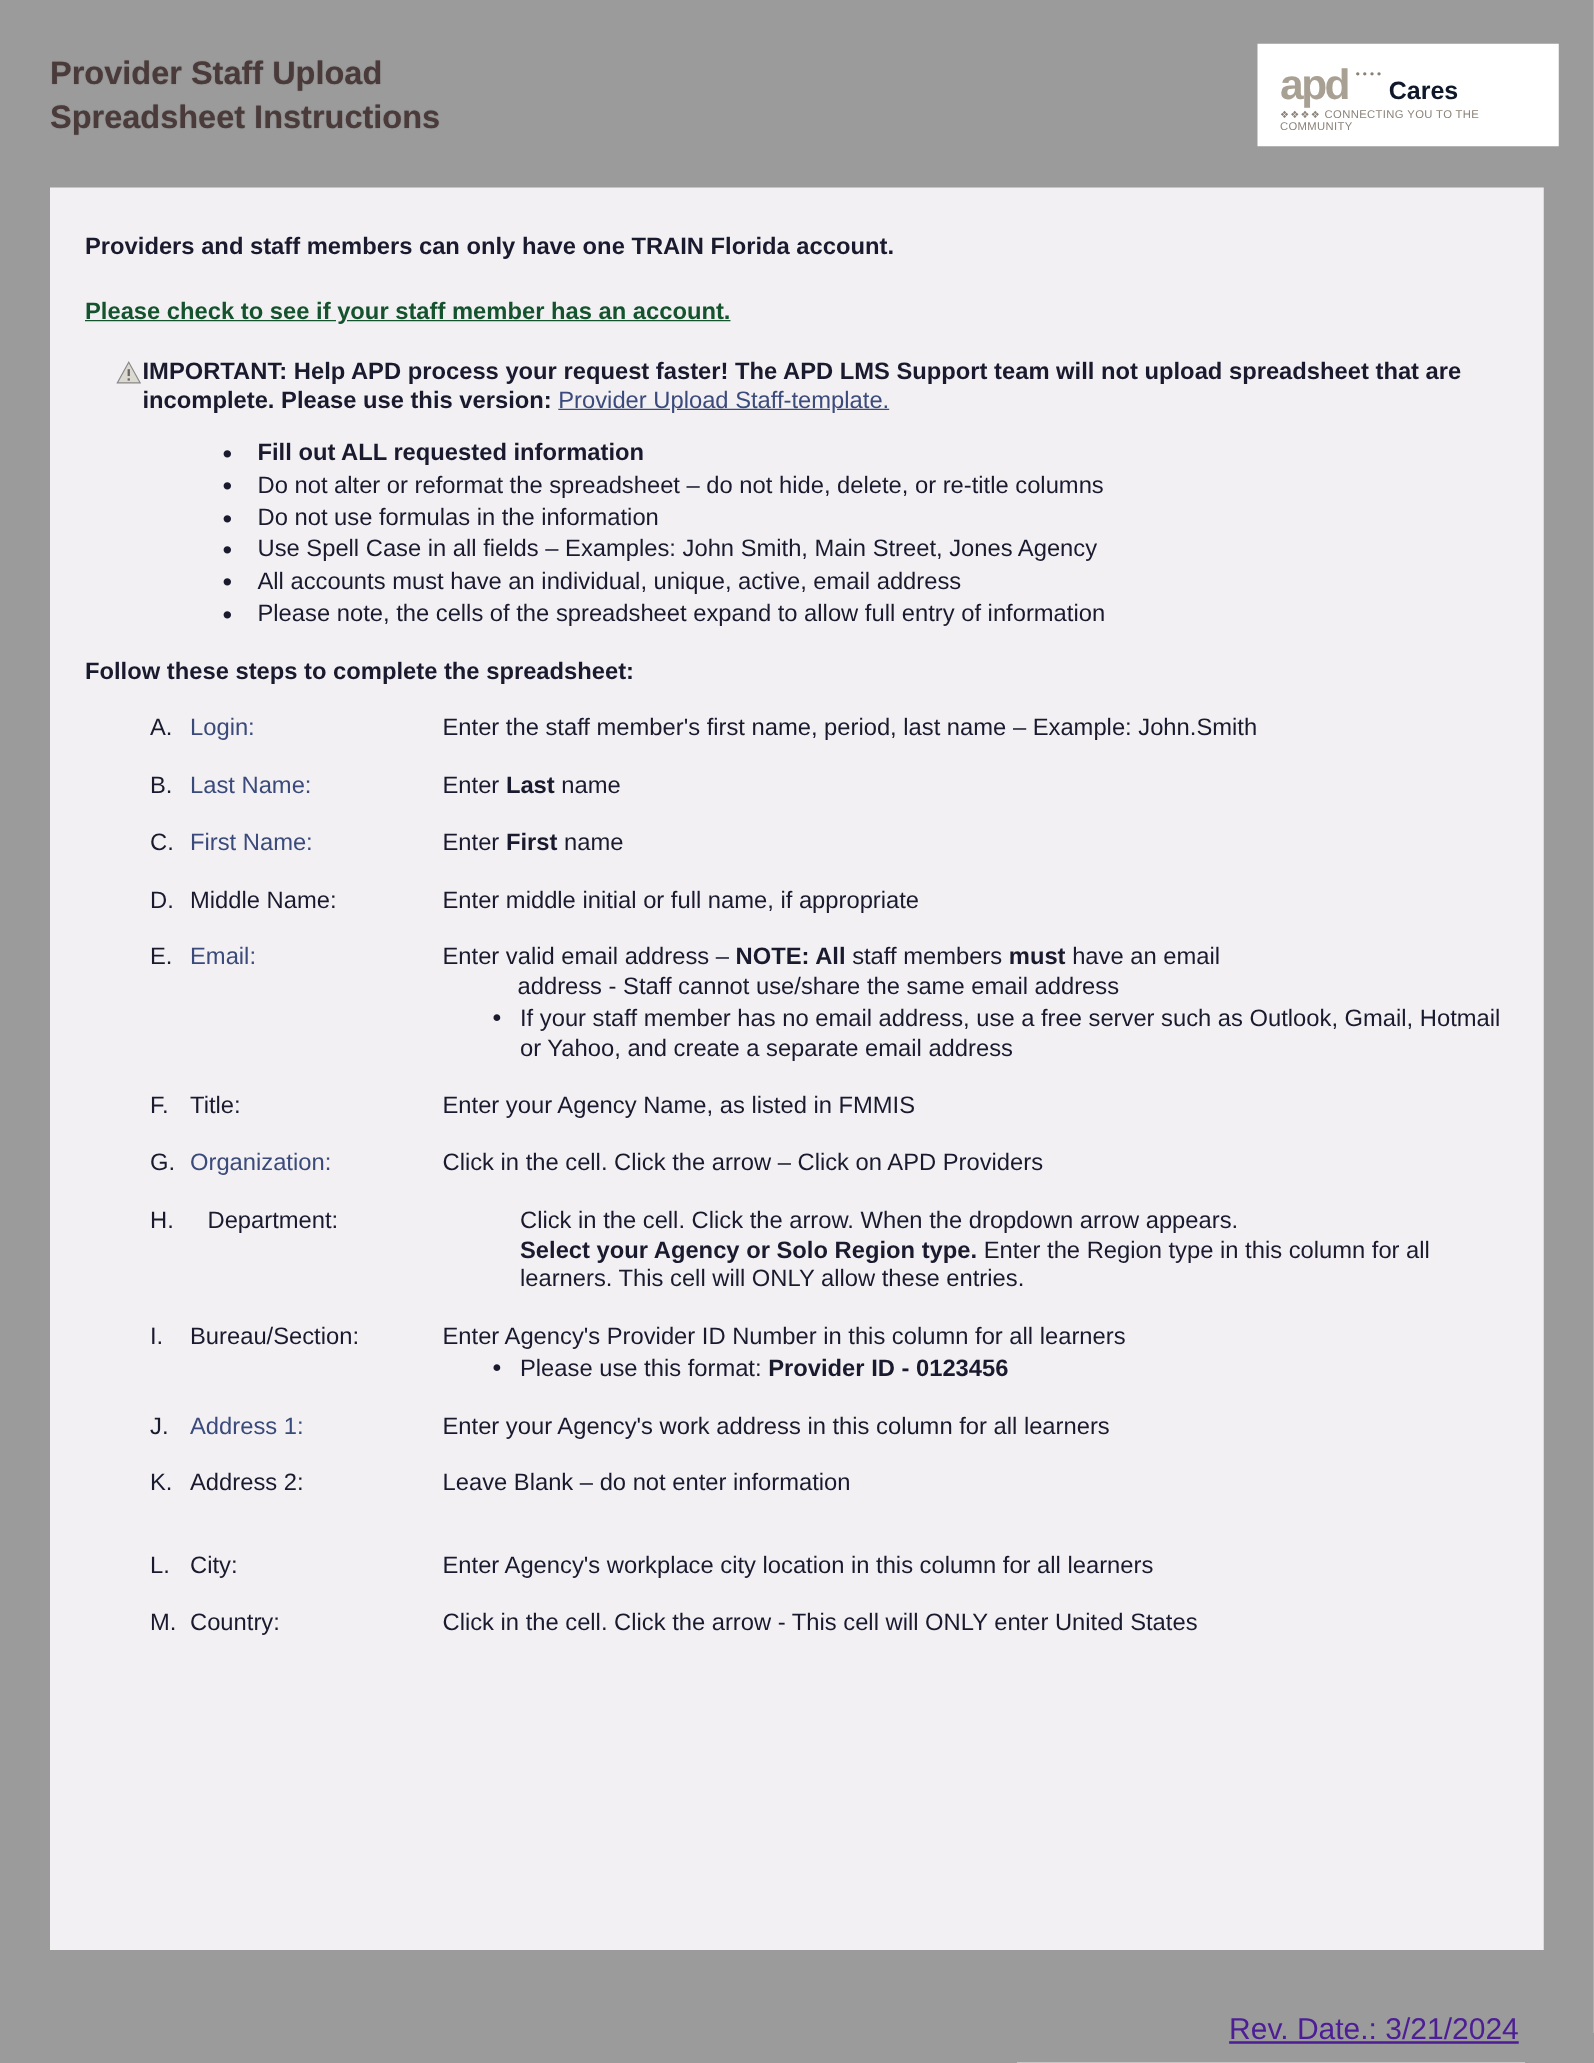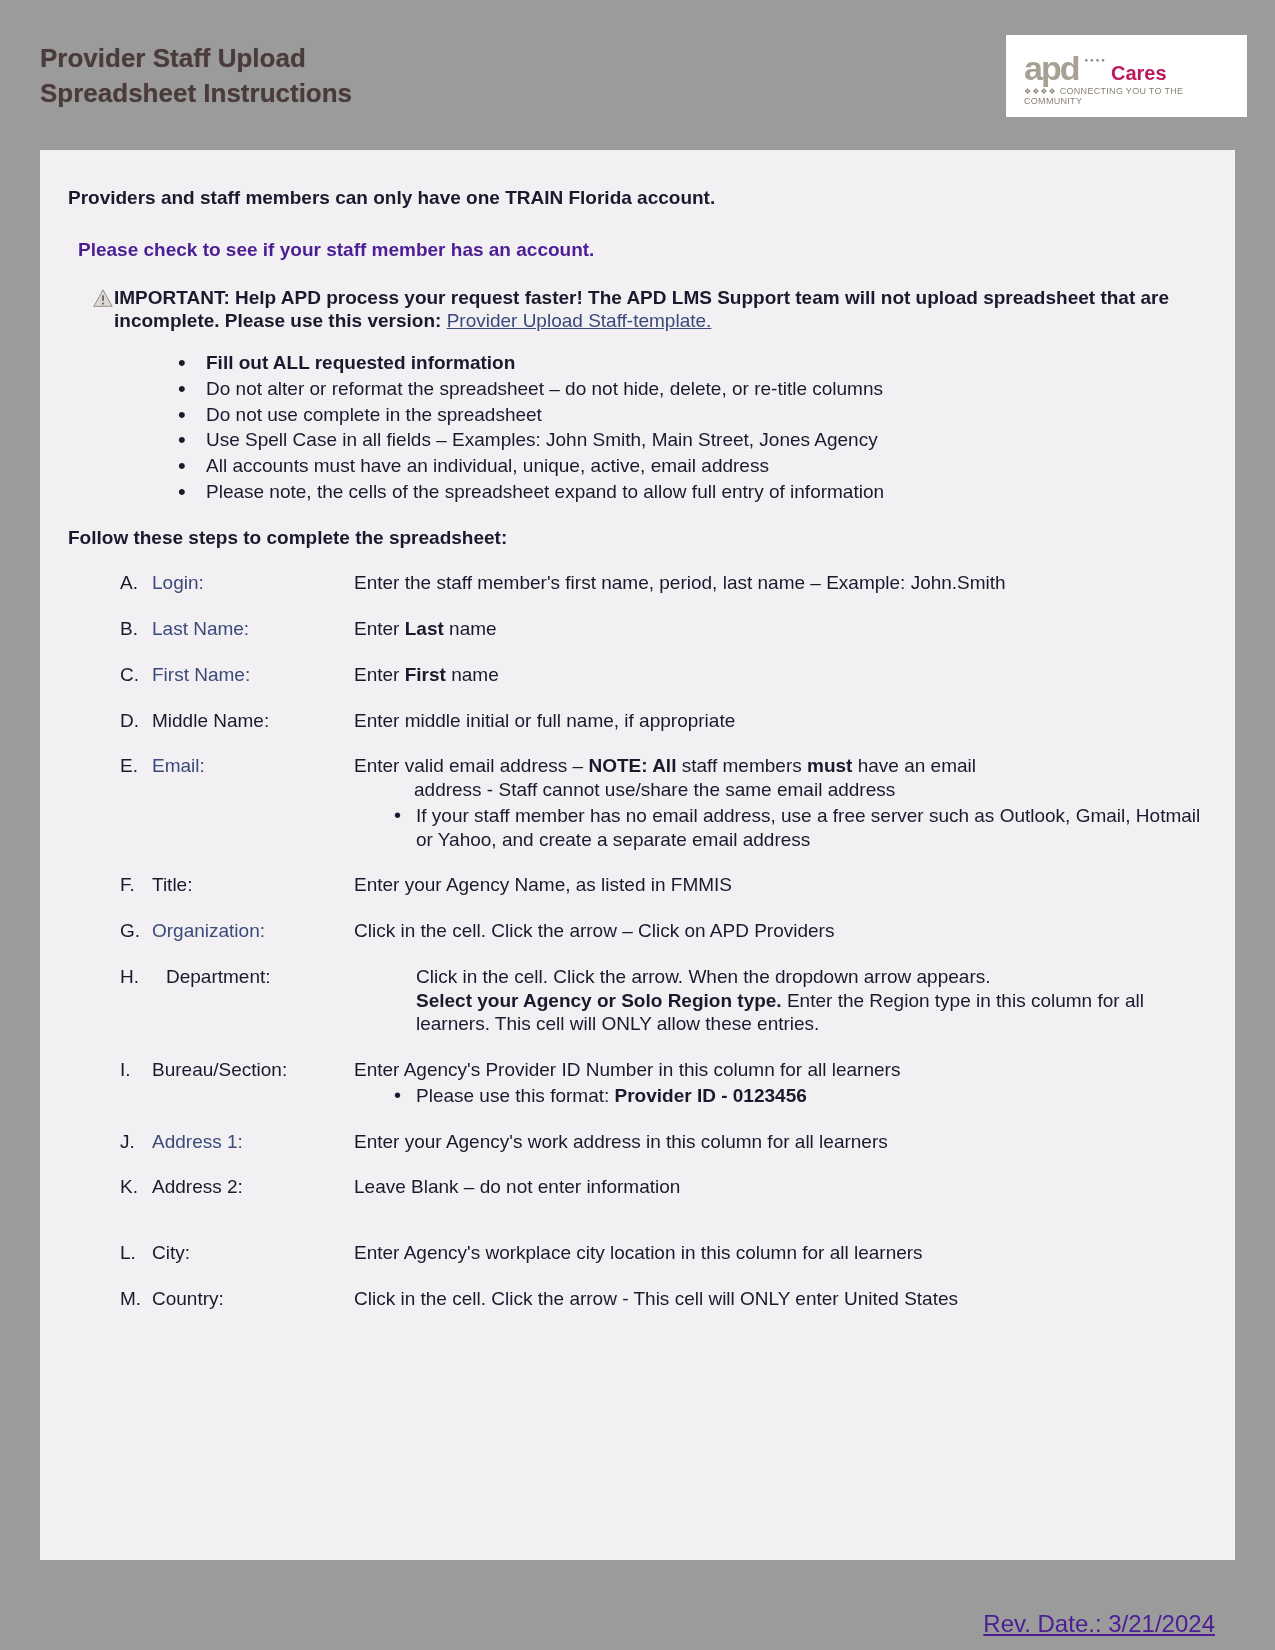--- a/index.html
+++ b/index.html
@@ -44,21 +44,21 @@
   }
   .logo-apd {
     font-size: 34px;
     font-weight: bold;
     color: #a8a093;
     letter-spacing: -2px;
   }
   .logo-cares {
     font-size: 20px;
     font-weight: bold;
-    color: #be185d;
+    color: #0f172a;
     margin-left: 2px;
   }
   .logo-dots {
     font-size: 6px;
     color: #8a8278;
     letter-spacing: 2px;
     margin-left: 4px;
     position: relative;
     top: -18px;
   }
@@ -84,24 +84,24 @@
     color: #1a1a2e;
     font-size: 19px;
     line-height: 1.25;
   }
   .intro {
     font-weight: bold;
     margin-bottom: 28px;
   }
   .check-link {
     font-weight: bold;
-    color: #4c1d95;
+    text-decoration: underline;
+    color: #14532d;
     display: inline-block;
     margin-bottom: 24px;
-    margin-left: 10px;
   }
   .important-row {
     display: flex;
     padding-left: 24px;
     margin-bottom: 18px;
   }
   .warn-icon {
     width: 22px;
     height: 22px;
     flex-shrink: 0;
@@ -218,21 +218,21 @@
     </svg>
     <div class="imp-text">
       <b>IMPORTANT:  Help APD process your request faster! The APD LMS Support team will not upload spreadsheet that are incomplete.  Please use this version:</b>
       <a class="link">Provider Upload Staff-template.</a>
     </div>
   </div>
 
   <ul class="rules">
     <li><span class="bold">Fill out ALL requested information</span></li>
     <li><span>Do not alter or reformat the spreadsheet – do not hide, delete, or re-title columns</span></li>
-    <li><span>Do not use complete in the spreadsheet</span></li>
+    <li><span>Do not use formulas in the information</span></li>
     <li><span>Use Spell Case in all fields – Examples: John Smith, Main Street, Jones Agency</span></li>
     <li><span>All accounts </span><span class="u">must have</span><span> an individual, unique, active, email address</span></li>
     <li><span>Please note, the cells of the spreadsheet expand to allow full entry of information</span></li>
   </ul>
 
   <div class="follow">Follow these steps to complete the spreadsheet:</div>
 
   <div class="steps">
 
     <div class="step">

